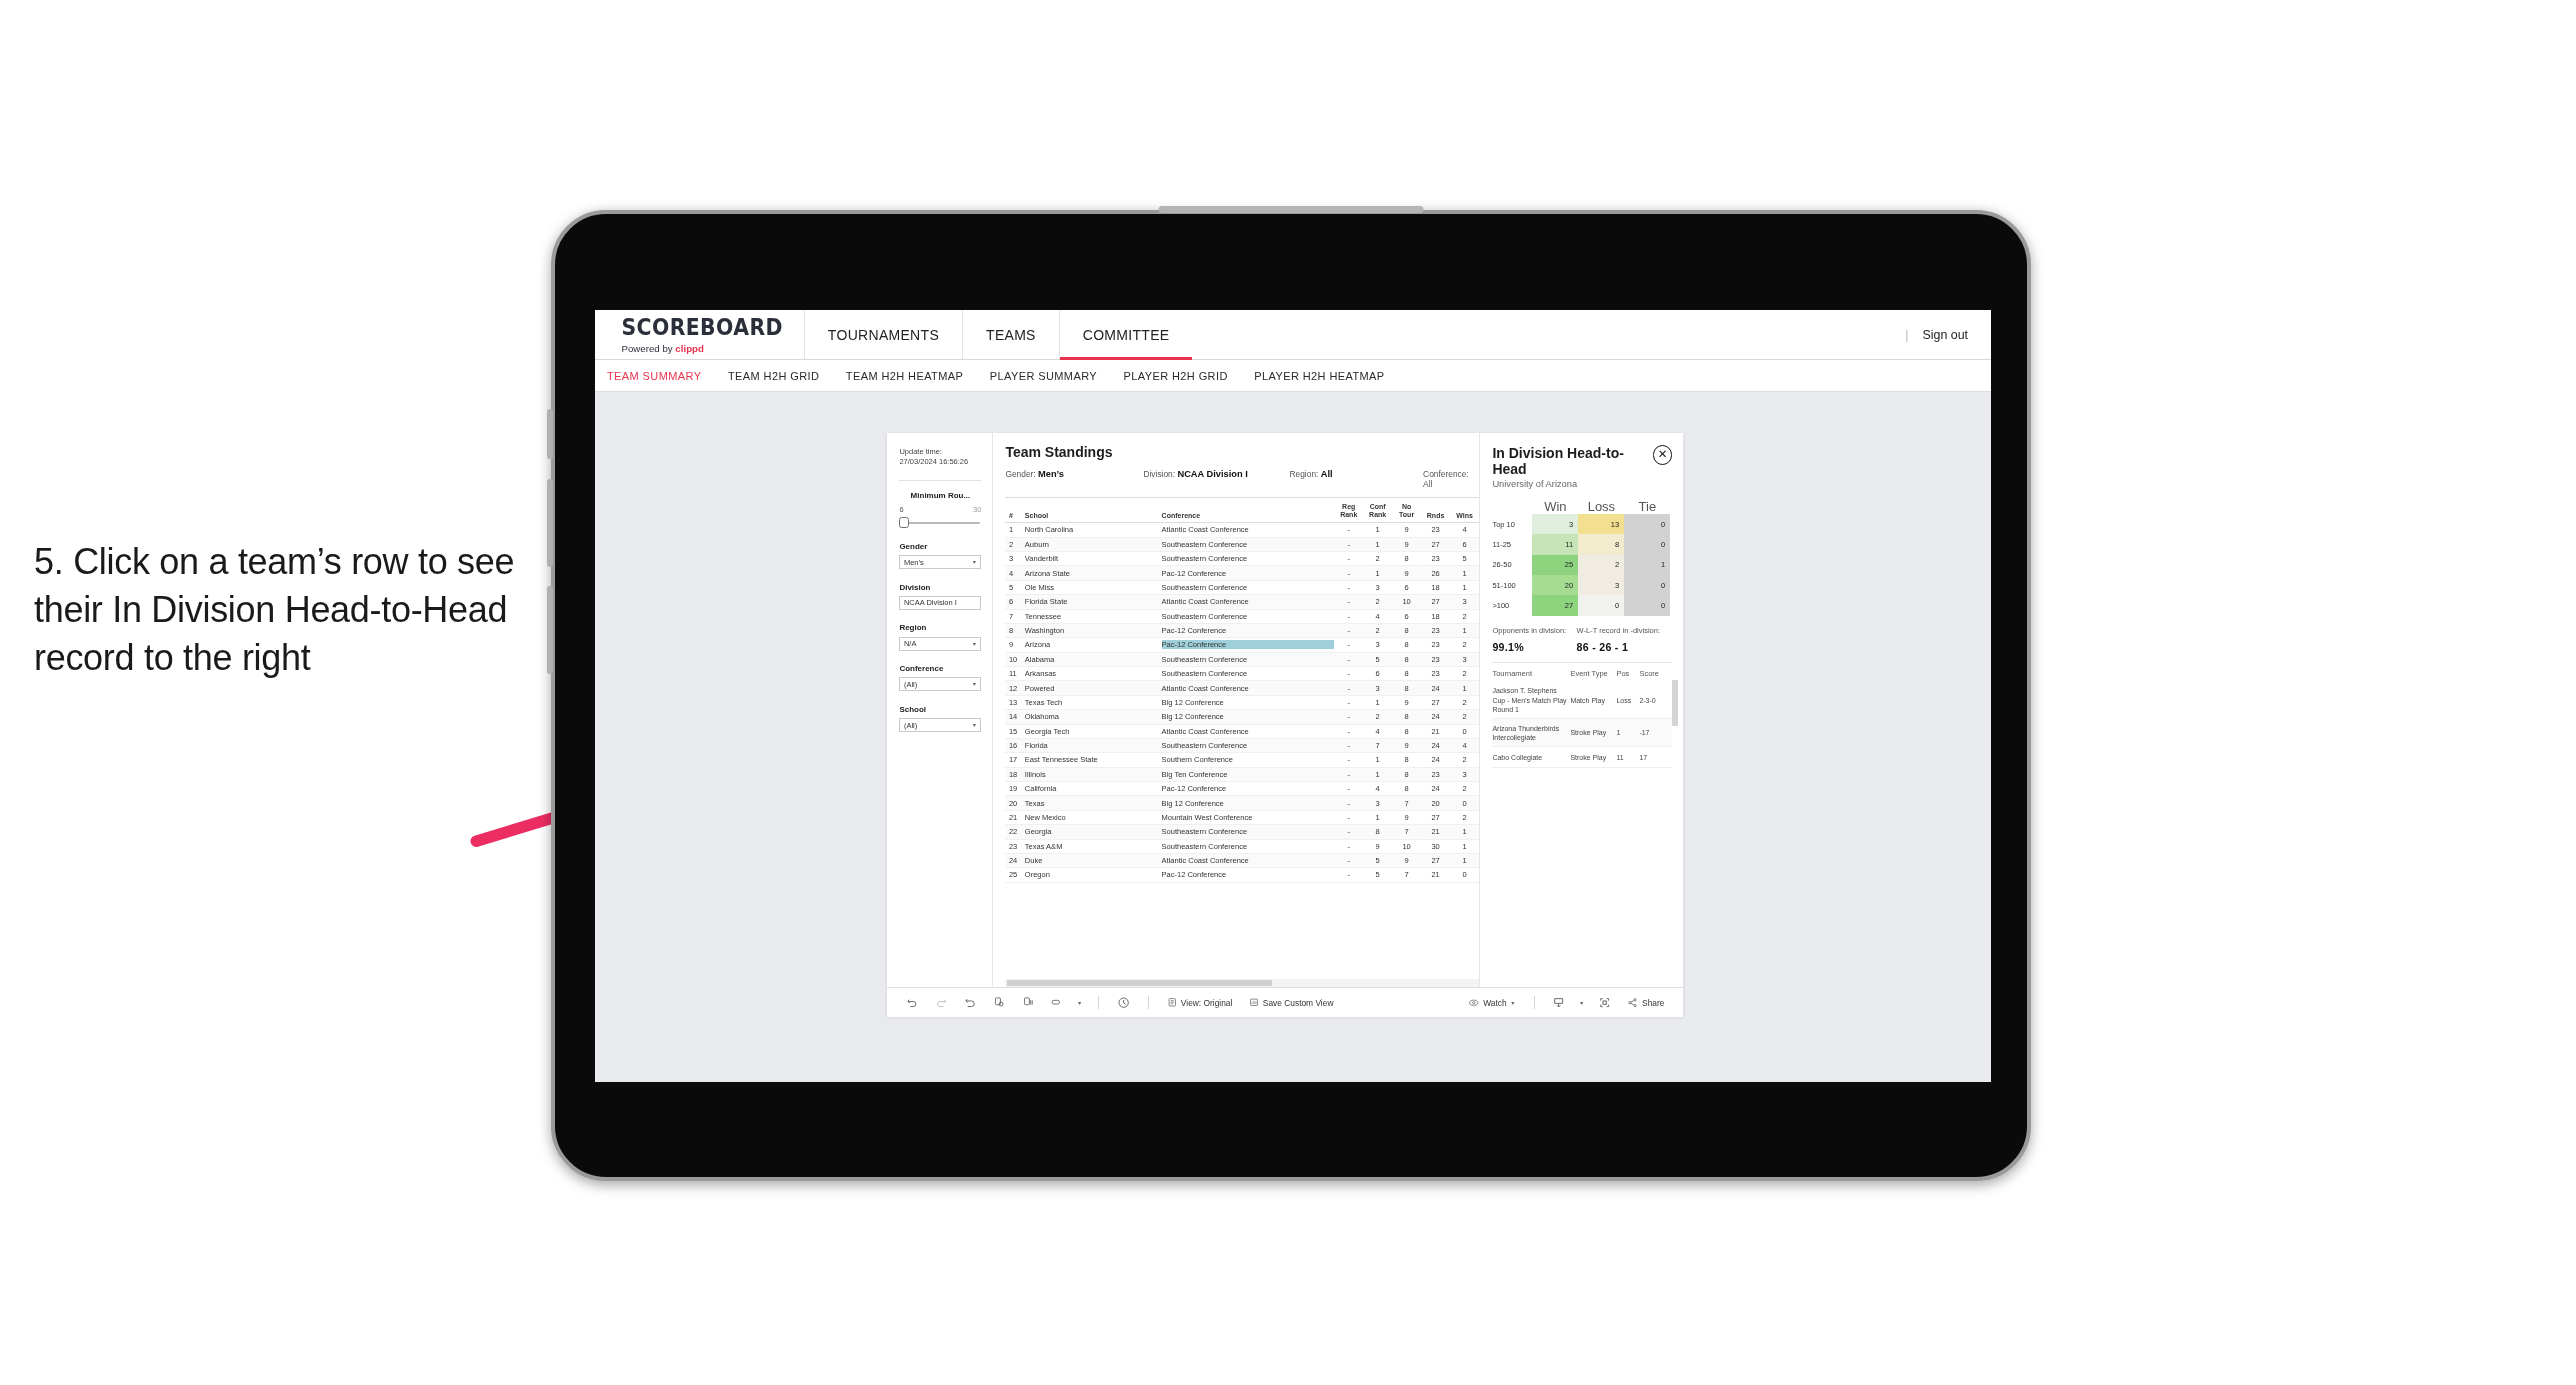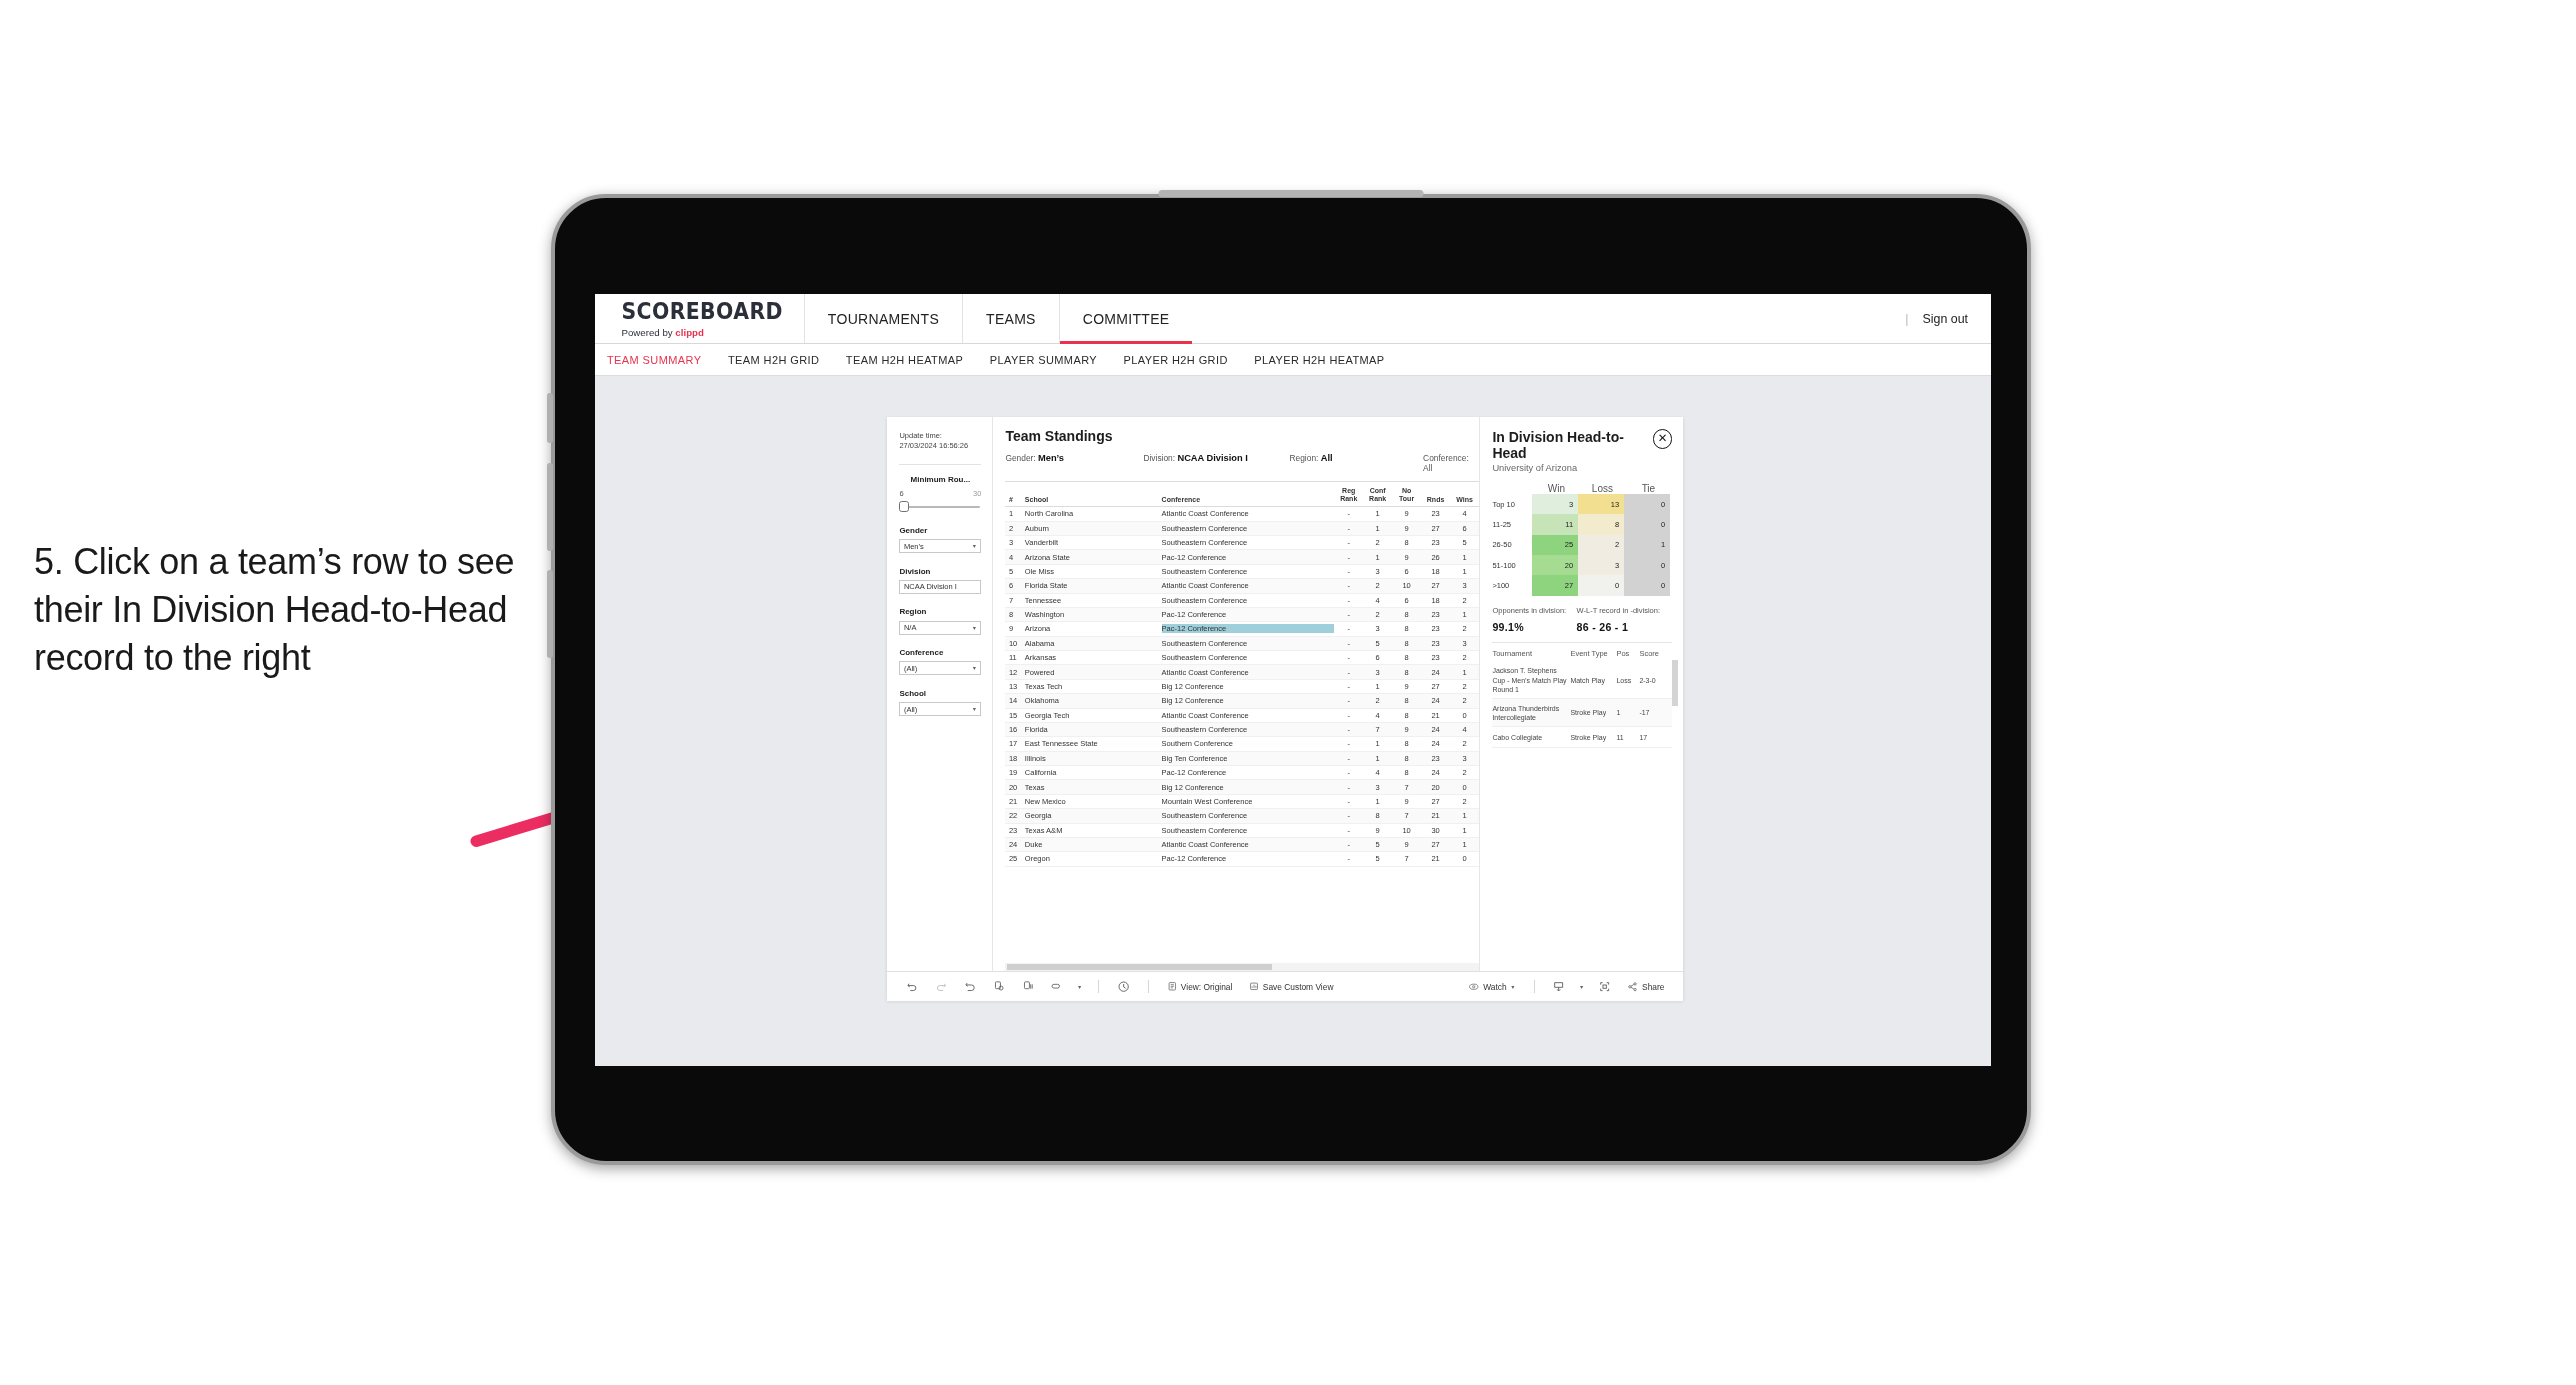--- a/index.html
+++ b/index.html
@@ -10,21 +10,21 @@
   #annotation {
     position:absolute; left:34px; top:538px; width:531px;
     font-size:36px; line-height:1.33; color:#1a1a1a; letter-spacing:-0.3px;
   }
 
   
   #arrow { position:absolute; left:469px; top:673px; width:549px; height:177px; pointer-events:none; }
 
   
   #device {
-    position:absolute; left:551px; top:194px; width:1480px; height:971px;
+    position:absolute; left:551px; top:210px; width:1480px; height:971px;
     background:#0a0a0a; border-radius:55px;
     border:4.4px solid #9a9a9a;
     box-shadow:0 3.5px 12.4px rgba(0,0,0,.35);
   }
   #device::before{ 
     content:""; position:absolute; left:50%; transform:translateX(-50%);
     top:-8px; width:265px; height:7px; background:#b4b4b4; border-radius:3.5px;
   }
   #sidebtn1{ position:absolute; left:-8px; top:195px; width:6.2px; height:50px; background:#b0b0b0; border-radius:2.7px;}
   #sidebtn2{ position:absolute; left:-8px; top:265px; width:6.2px; height:88px; background:#b0b0b0; border-radius:2.7px;}
@@ -110,21 +110,21 @@
   .h2h{ width:204px; border-left:0.9px solid #e6e6e6; padding:12.4px 10.6px 0 12.4px;
         display:flex; flex-direction:column; flex-shrink:0; }
   .h2h-head{ display:flex; justify-content:space-between; align-items:flex-start; }
   .h2h-t1{ font-size:14px; font-weight:bold; color:#1d1d1d; }
   .h2h-t2{ font-size:9.3px; color:#666; margin-top:1.8px;}
   .closebtn{ width:19.5px; height:19.5px; border:1.8px solid #111; border-radius:50%;
              display:flex; align-items:center; justify-content:center;
              font-size:11.5px; color:#111; cursor:pointer; line-height:1; flex-shrink:0;}
 
   .hm{ margin-top:9.7px; }
-  .hm-head{ display:flex; font-size:10px; color:#555;justify-content:center; }
+  .hm-head{ display:flex; font-size:13px; color:#555; }
   .hm-head .lbl{ width:40px; }
   .hm-head .ch{ width:46px; text-align:center; }
   .hm-row{ display:flex; align-items:stretch; height:20.4px; }
   .hm-row .lbl{ width:40px; display:flex; align-items:center; font-size:7.5px; color:#333; }
   .hm-cell{ width:46px; display:flex; align-items:center; justify-content:flex-end;
             padding-right:5.3px; font-size:7.5px; color:#222; }
 
   .stats{ display:flex; margin-top:10.6px; }
   .stat{ }
   .stat.a{ width:93px; } .stat.b{ width:106px; }

